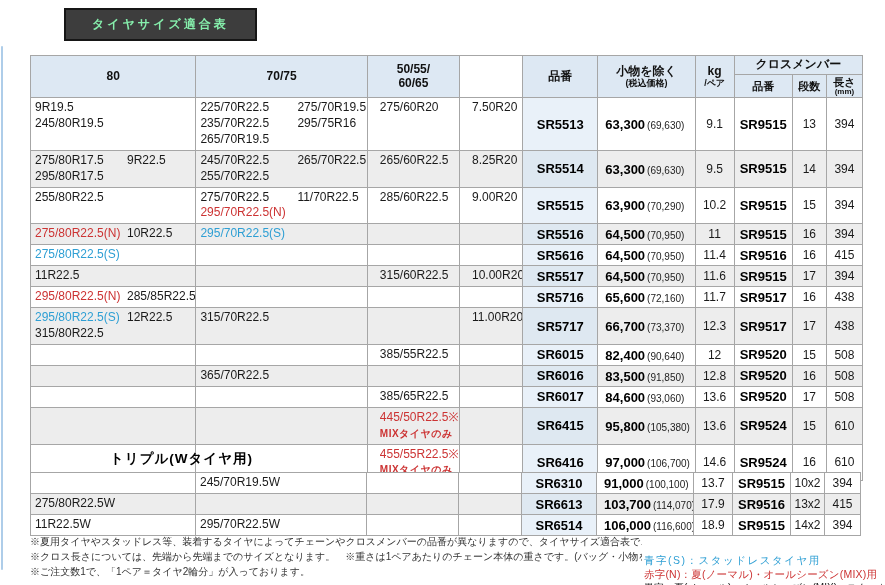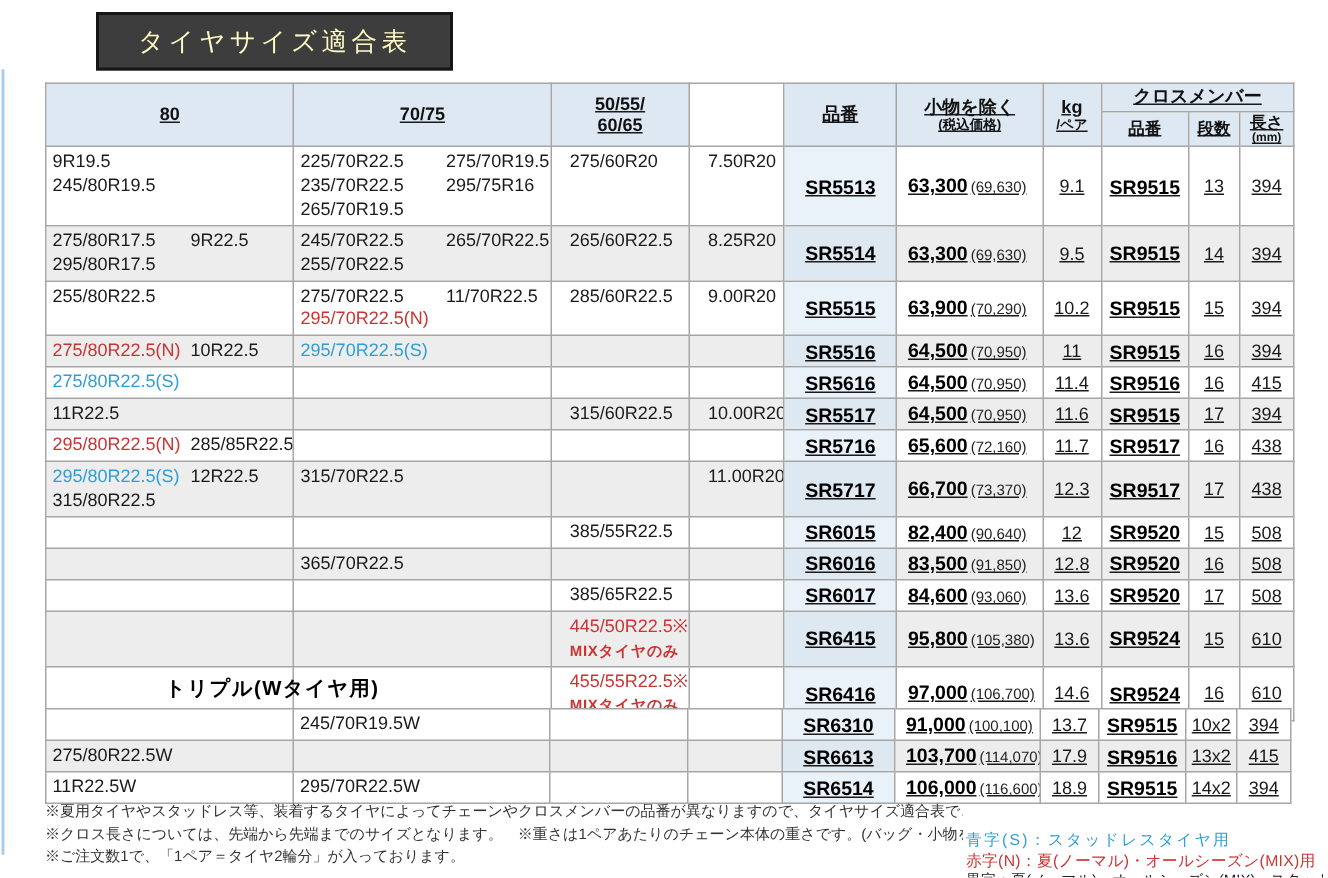--- a/index.html
+++ b/index.html
@@ -1,23 +1,23 @@
 <!DOCTYPE html>
 <html><head>
 <meta charset="utf-8">
 <style>
   html,body{margin:0;padding:0;}
   body{width:885px;height:585px;background:#fff;font-family:"Liberation Sans",sans-serif;color:#1a1a1a;}
   .page{position:relative;width:885px;height:585px;overflow:hidden;background:#fff;}
   .edge-line{position:absolute;left:1px;top:46px;width:2px;height:524px;background:#aecde9;border-radius:2px;}
 
   .title-box{position:absolute;left:64px;top:8px;background:#3d3d3d;border:2px solid #161616;
-    color:#fef9c3;font-weight:normal;font-size:17px;letter-spacing:3px;padding:6px 26px;}
-
-  table{border-collapse:collapse;table-layout:fixed;background:#fff;text-decoration:underline;}
+    color:#86efac;font-weight:bold;font-size:12px;letter-spacing:3px;padding:6px 26px;}
+
+  table{border-collapse:collapse;table-layout:fixed;background:#fff;}
   .main-table{position:absolute;left:30px;top:55px;width:833px;border:1px solid #777;}
   .triple-table{position:absolute;left:30px;top:472px;width:780px;border:1px solid #777;}
   th,td{border:1px solid #a6a6a6;padding:0;overflow:hidden;}
 
   thead th{background:#dde8f3;font-size:12px;font-weight:bold;color:#111;padding:2px 1px;line-height:1.15;}
   thead tr.sub th{font-size:11px;padding:1px;}
   th.bias-h{background:#fff;}
   .h5065{white-space:pre-line;}
   .h-sub{display:block;font-size:9px;font-weight:bold;}
   .h-mm{display:block;font-size:8px;font-weight:bold;line-height:1;}

